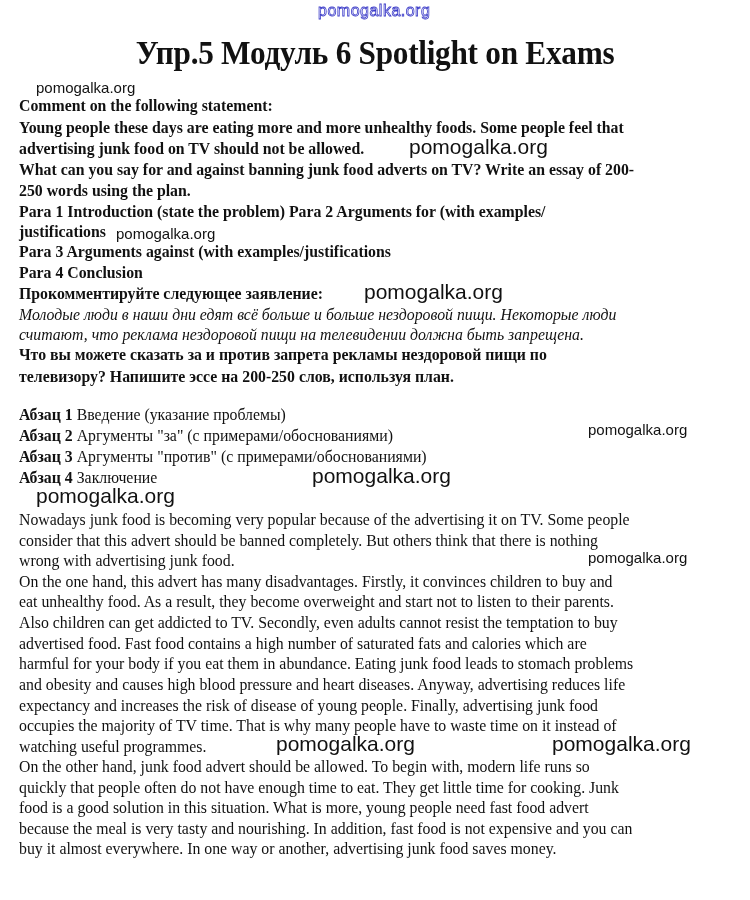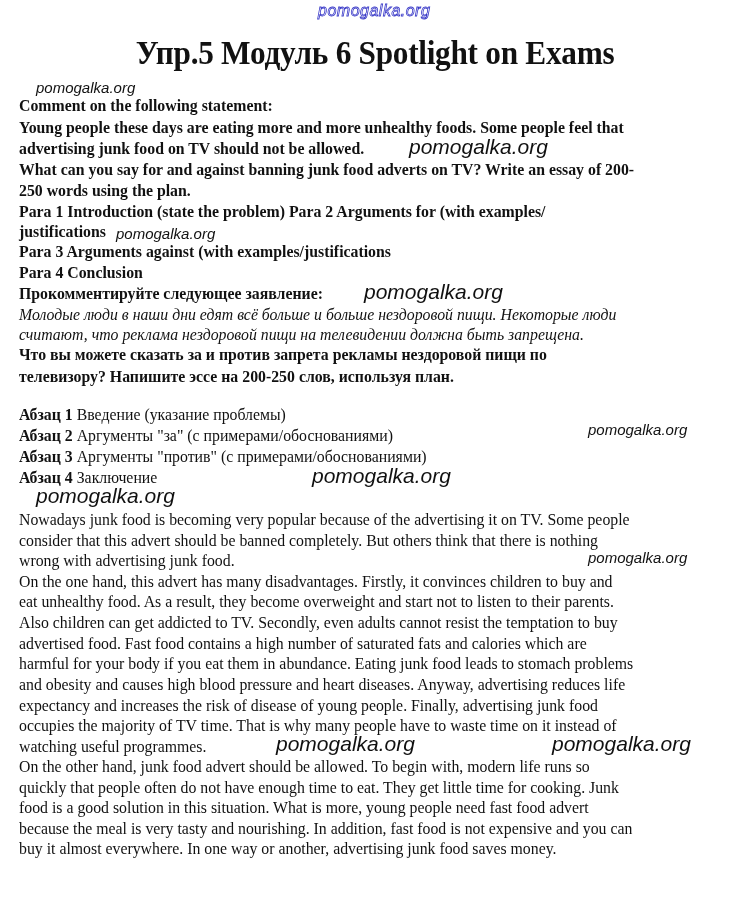--- a/index.html
+++ b/index.html
@@ -1,18 +1,18 @@
 <!DOCTYPE html>
 <html><head>
 <meta charset="utf-8">
 <style>
   html, body { margin: 0; padding: 0; background: #ffffff; }
   body { width: 750px; height: 900px; position: relative; overflow: hidden; color: #111; }
   .serif { font-family: "Liberation Serif", "DejaVu Serif", serif; }
-  .sans { font-family: "Liberation Sans", "DejaVu Sans", sans-serif; font-style: italic; }
+  .sans { font-family: "Liberation Sans", "DejaVu Sans", sans-serif; }
   .wm-top {
     position: absolute; left: 318px; top: 2px; font-size: 16px;
     color: #ffffff; -webkit-text-stroke: 0.8px #3a3ac8; letter-spacing: 0.5px;
   }
   .title {
     position: absolute; left: 0; width: 750px; top: 34px; text-align: center;
     font-size: 34px; font-weight: bold; letter-spacing: -0.3px;
     transform: scaleX(0.92); transform-origin: center;
   }
   .wm { position: absolute; color: #111; }

